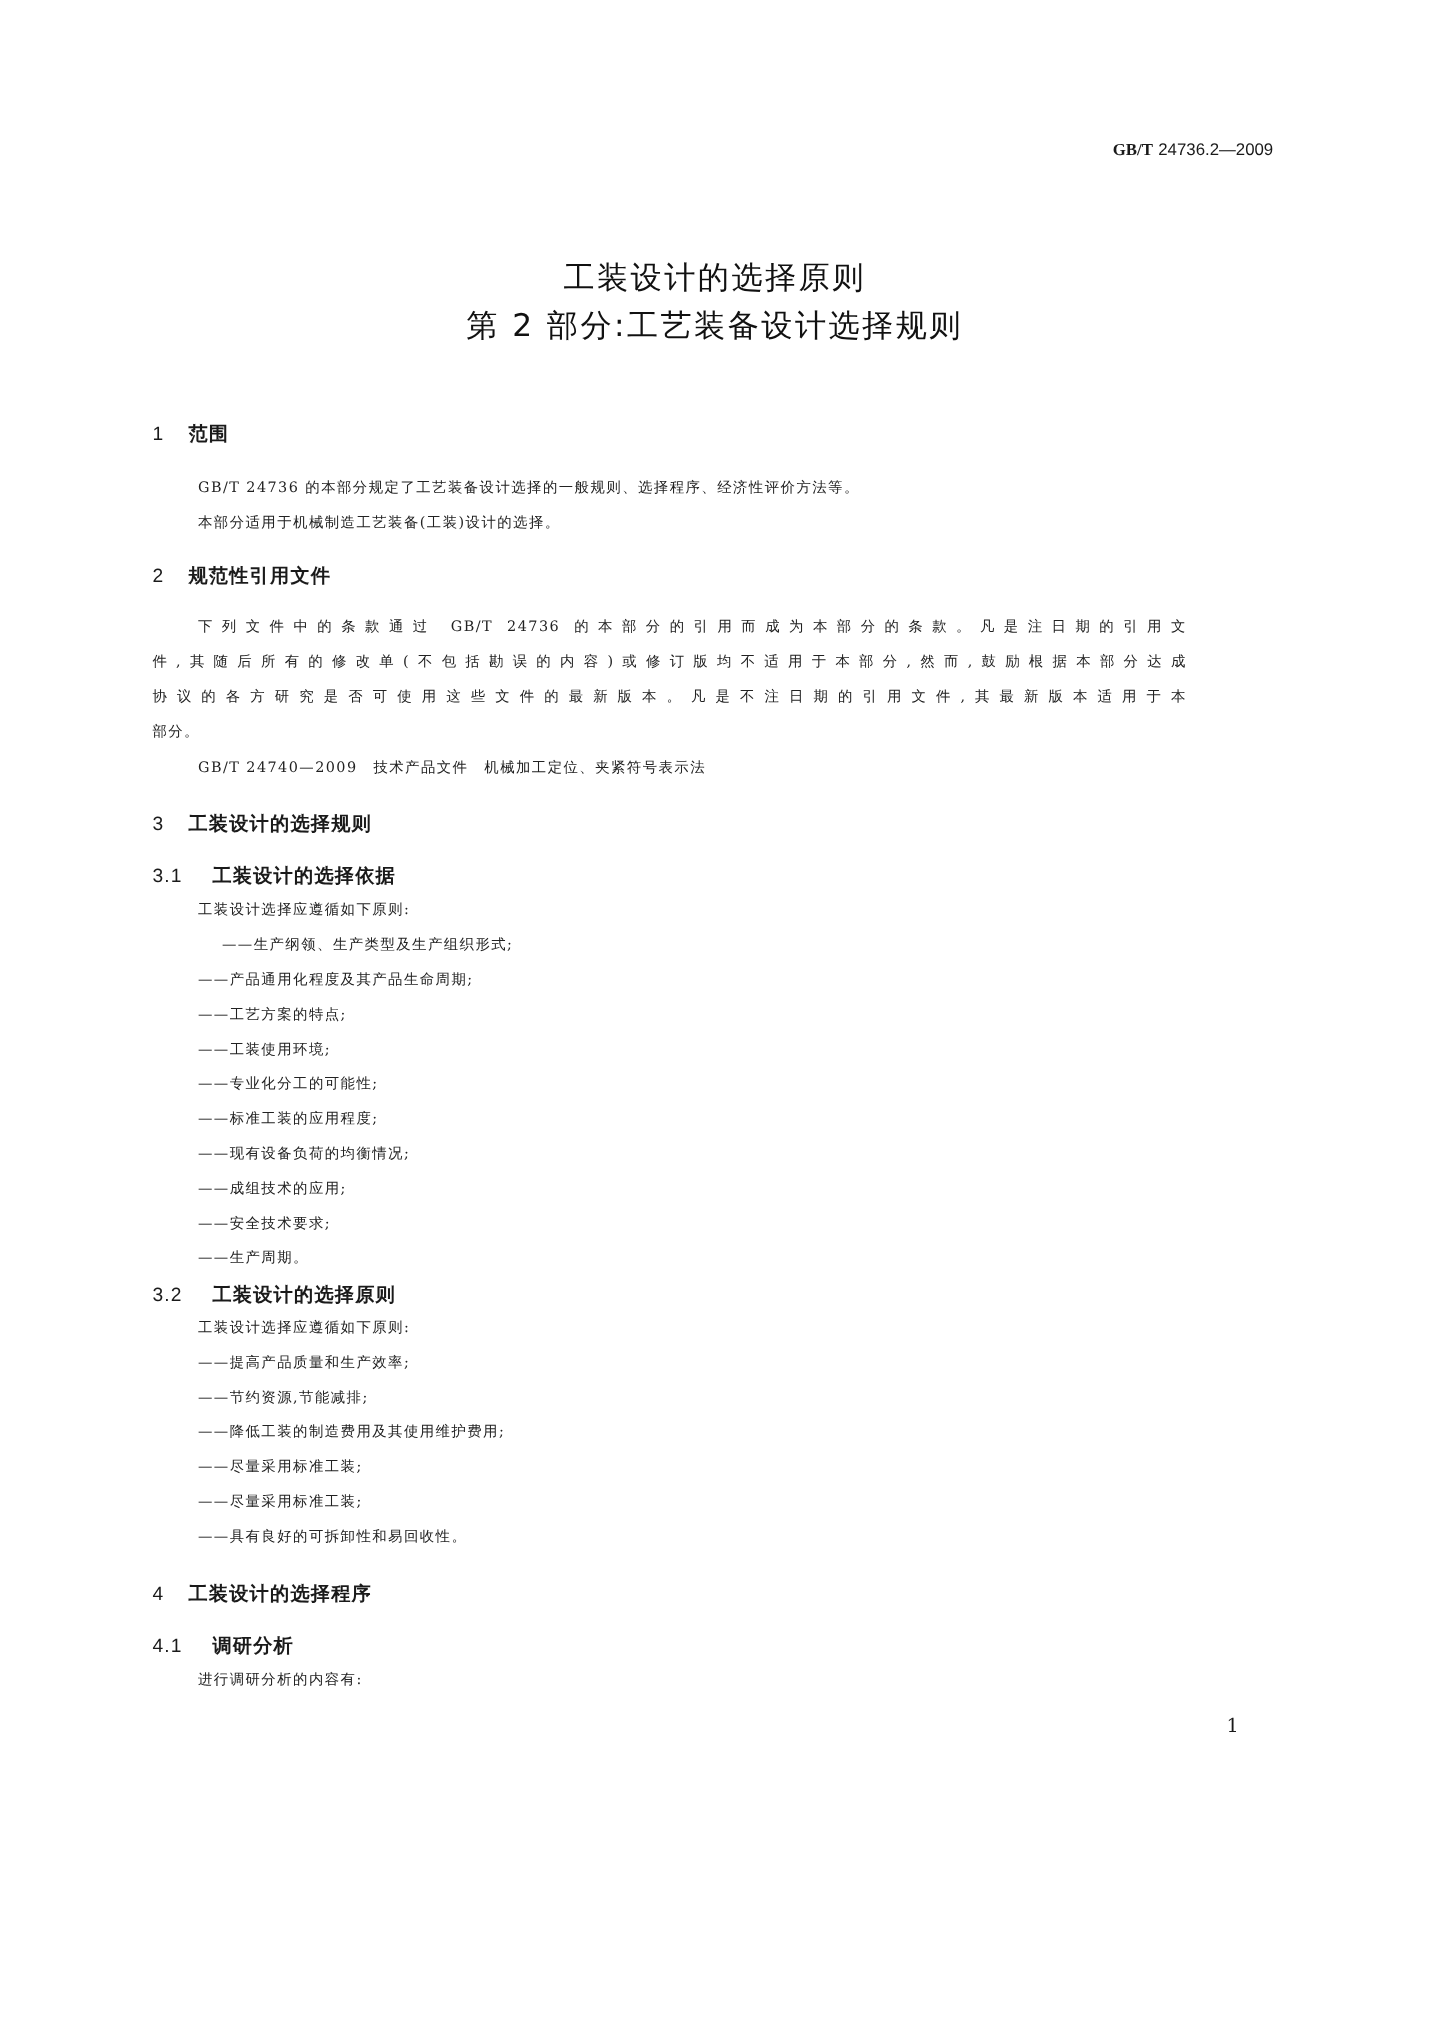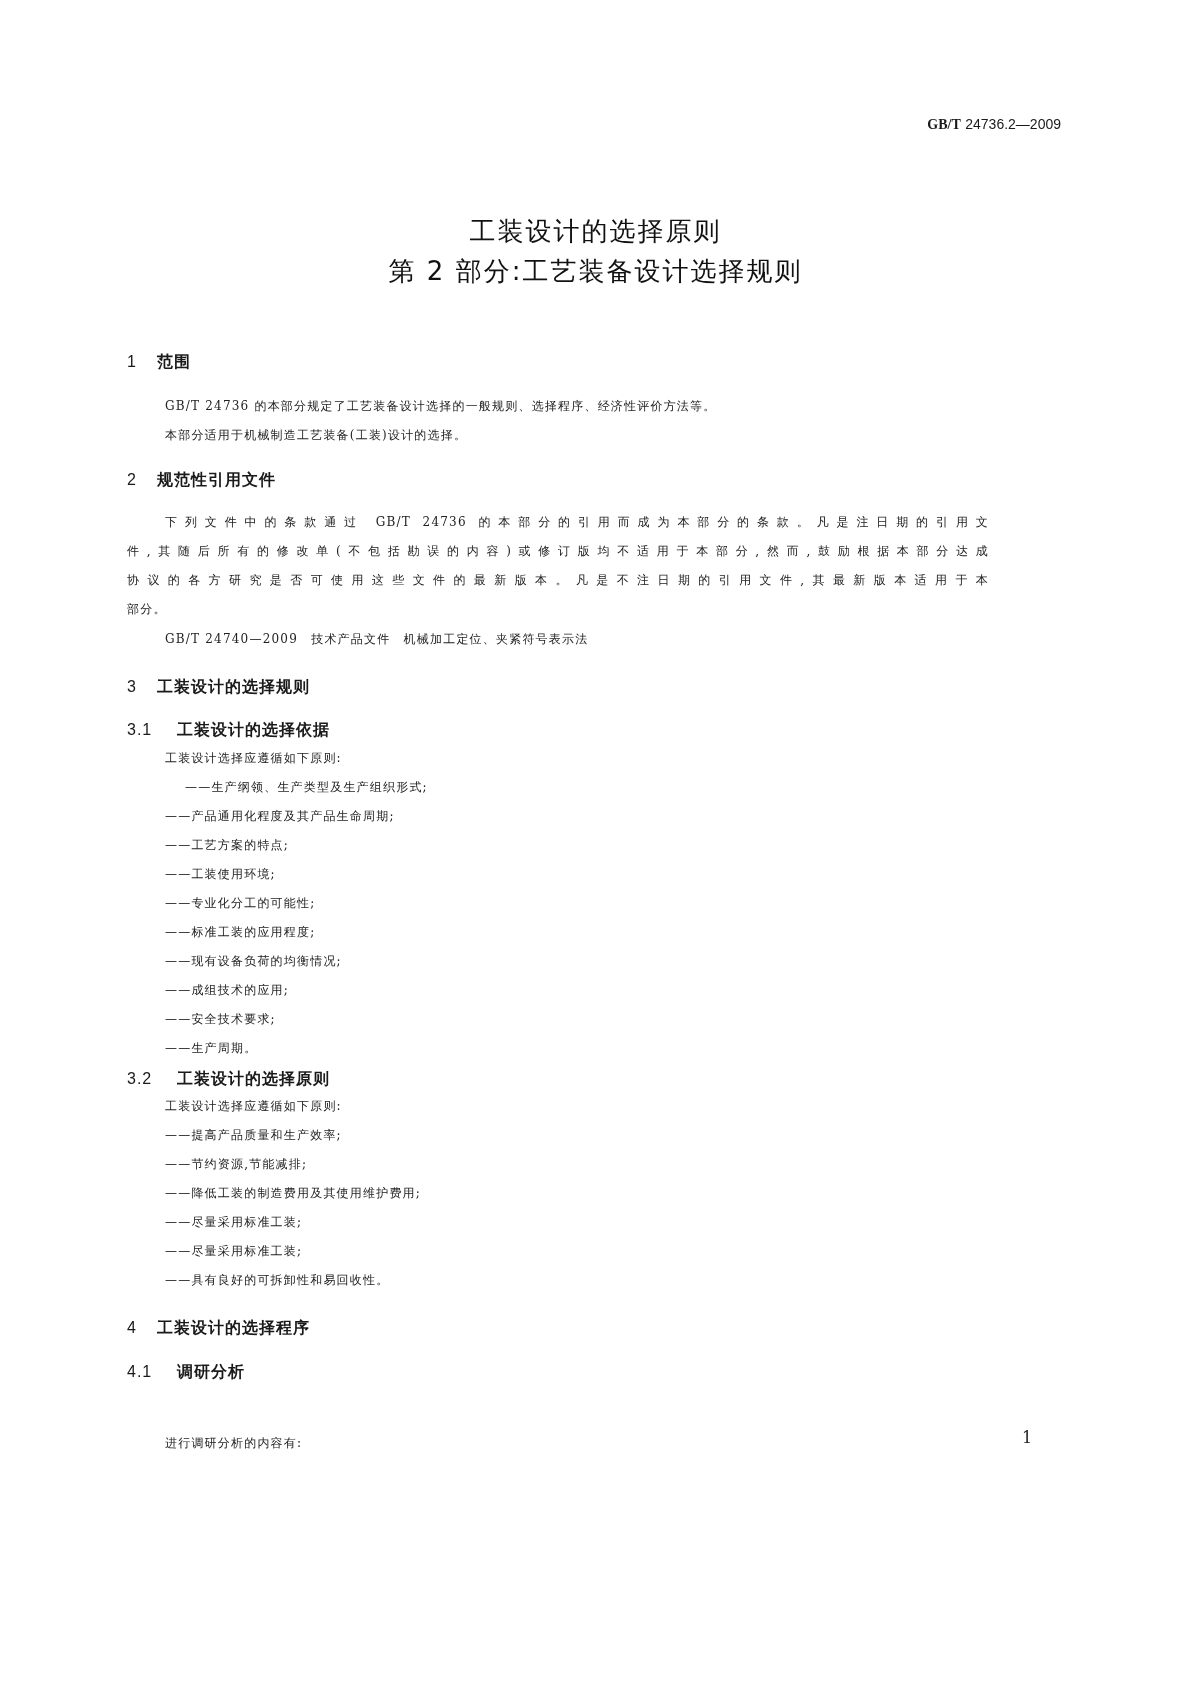--- a/index.html
+++ b/index.html
@@ -74,15 +74,15 @@
 <div class="abs p ind" style="top:1214px;">——尽量采用标准工装;</div>
 <div class="abs p ind" style="top:1243px;">——尽量采用标准工装;</div>
 <div class="abs p ind" style="top:1272px;">——具有良好的可拆卸性和易回收性。</div>
 
 <div class="abs h1" style="top:1318px;">
   <span class="num">4</span><span>工装设计的选择程序</span>
 </div>
 <div class="abs h1 h2" style="top:1362px;">
   <span class="num">4.1</span><span>调研分析</span>
 </div>
-<div class="abs p ind" style="top:1391px;margin-top:44px;">进行调研分析的内容有:</div>
+<div class="abs p ind" style="top:1391px;">进行调研分析的内容有:</div>
 
 <div class="abs pageno">1</div>
 
 </body></html>

